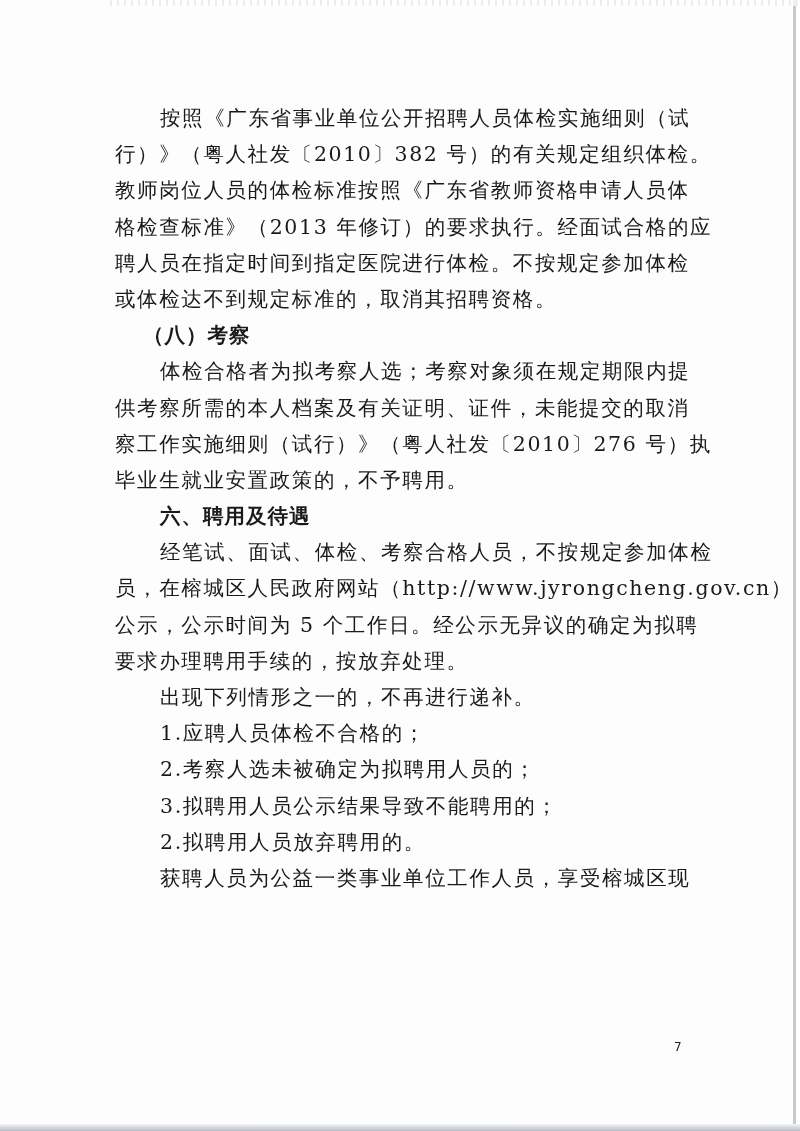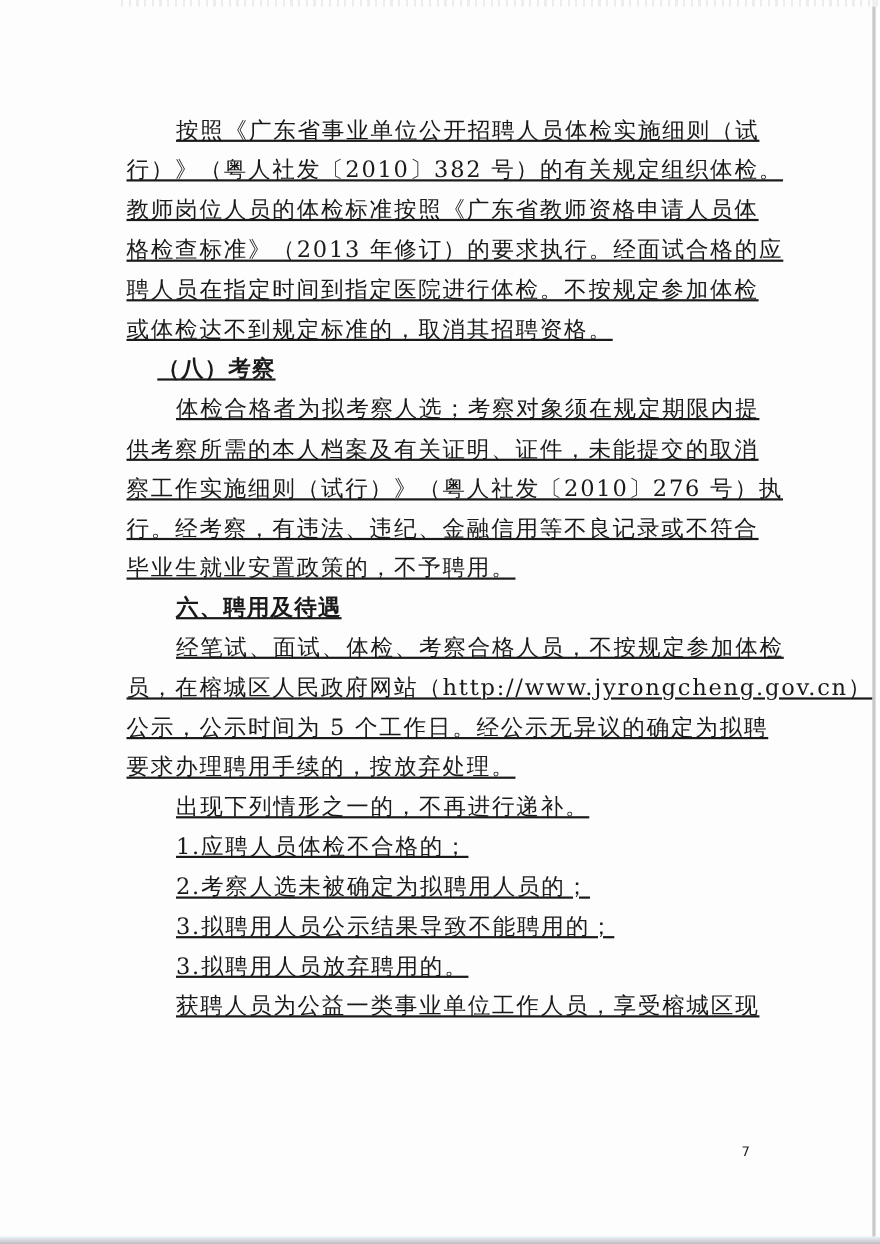--- a/index.html
+++ b/index.html
@@ -44,21 +44,20 @@
     font-size: 20.5px;
     color: #1a1a1a;
     letter-spacing: 1.6px;
   }
   .line {
     height: 36.2px;
     line-height: 36.2px;
     white-space: nowrap;
     text-align: justify;
     text-align-last: justify;
-    text-decoration: underline;
   }
   .line.last {
     text-align-last: left;
   }
   .indent {
     padding-left: 45px;
   }
   .heading {
     font-family: "DejaVu Sans", "Liberation Sans", sans-serif;
     font-weight: bold;
@@ -95,38 +94,37 @@
       <div class="line">格检查标准》（2013 年修订）的要求执行。经面试合格的应</div>
       <div class="line">聘人员在指定时间到指定医院进行体检。不按规定参加体检</div>
       <div class="line last">或体检达不到规定标准的，取消其招聘资格。</div>
     </div>
 
     <div>
       <div class="line heading sub">（八）考察</div>
       <div class="line indent">体检合格者为拟考察人选；考察对象须在规定期限内提</div>
       <div class="line">供考察所需的本人档案及有关证明、证件，未能提交的取消</div>
       <div class="line">察工作实施细则（试行）》（粤人社发〔2010〕276 号）执</div>
-      <div class="line">行。经考察，有违法、违纪、金融信用等不良记录或不符合</div>
       <div class="line last">毕业生就业安置政策的，不予聘用。</div>
     </div>
 
     <div>
       <div class="line heading main">六、聘用及待遇</div>
       <div class="line indent">经笔试、面试、体检、考察合格人员，不按规定参加体检</div>
       <div class="line">员，在榕城区人民政府网站（http://www.jyrongcheng.gov.cn）</div>
       <div class="line">公示，公示时间为 5 个工作日。经公示无异议的确定为拟聘</div>
       <div class="line last">要求办理聘用手续的，按放弃处理。</div>
 
       <div class="line indent last">出现下列情形之一的，不再进行递补。</div>
 
       <div>
         <div class="line indent last">1.应聘人员体检不合格的；</div>
         <div class="line indent last">2.考察人选未被确定为拟聘用人员的；</div>
         <div class="line indent last">3.拟聘用人员公示结果导致不能聘用的；</div>
-        <div class="line indent last">3.拟聘用人员放弃聘用的。</div>
+        <div class="line indent last">2.拟聘用人员放弃聘用的。</div>
       </div>
 
       <div class="line indent">获聘人员为公益一类事业单位工作人员，享受榕城区现</div>
     </div>
   </div>
 
   <div class="page-number">7</div>
   <div class="scan-bottom"></div>
 </div>
 

